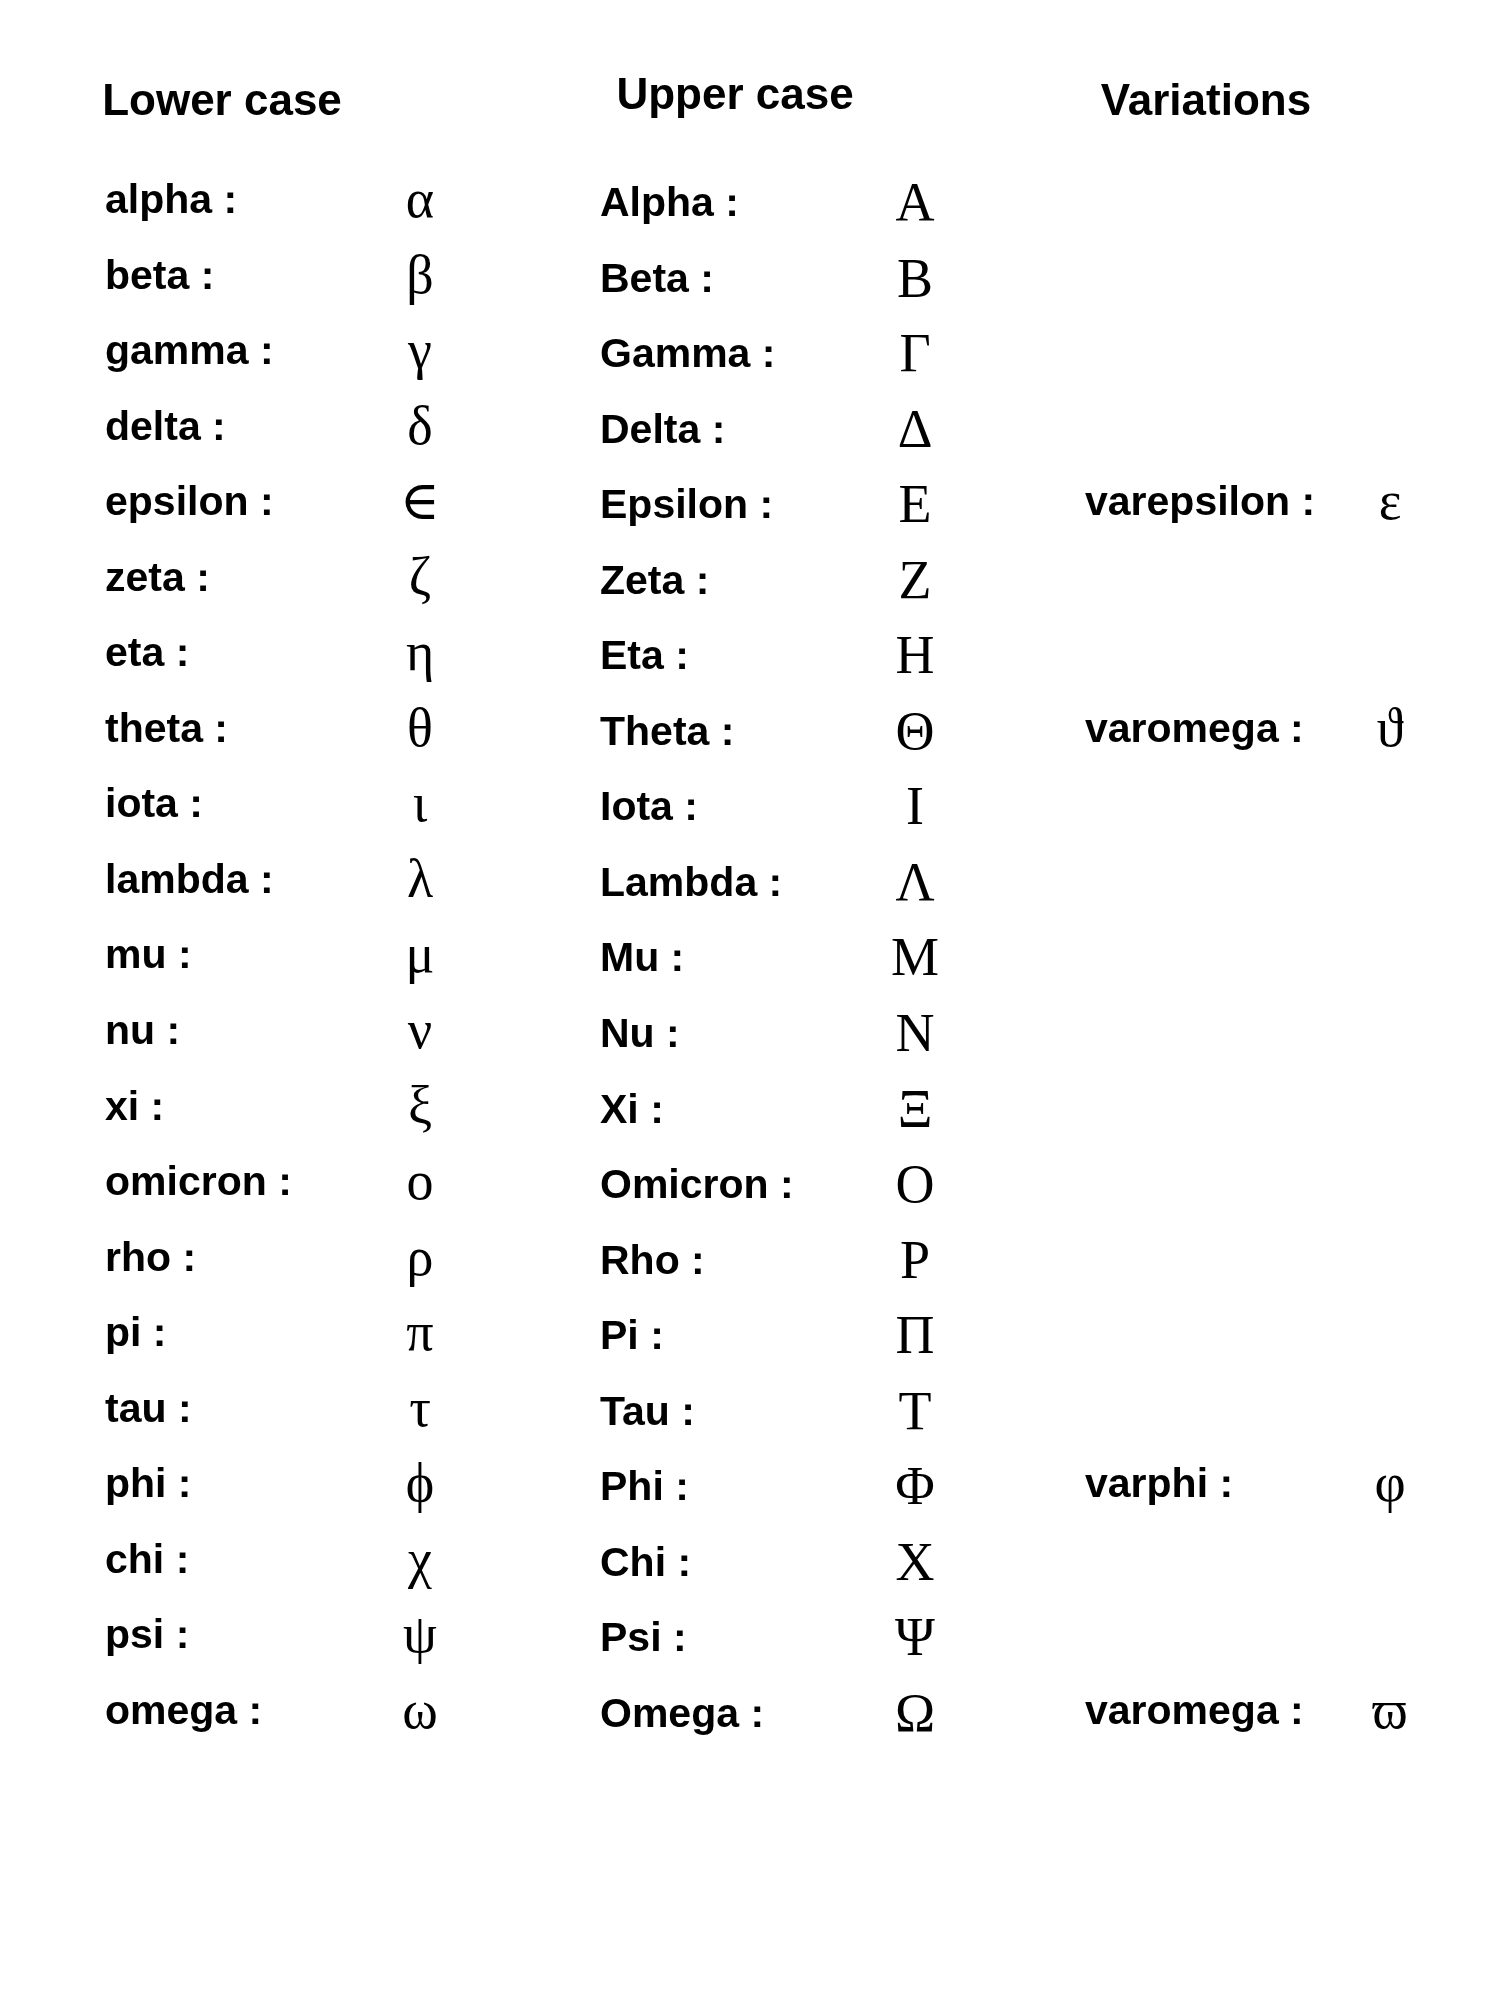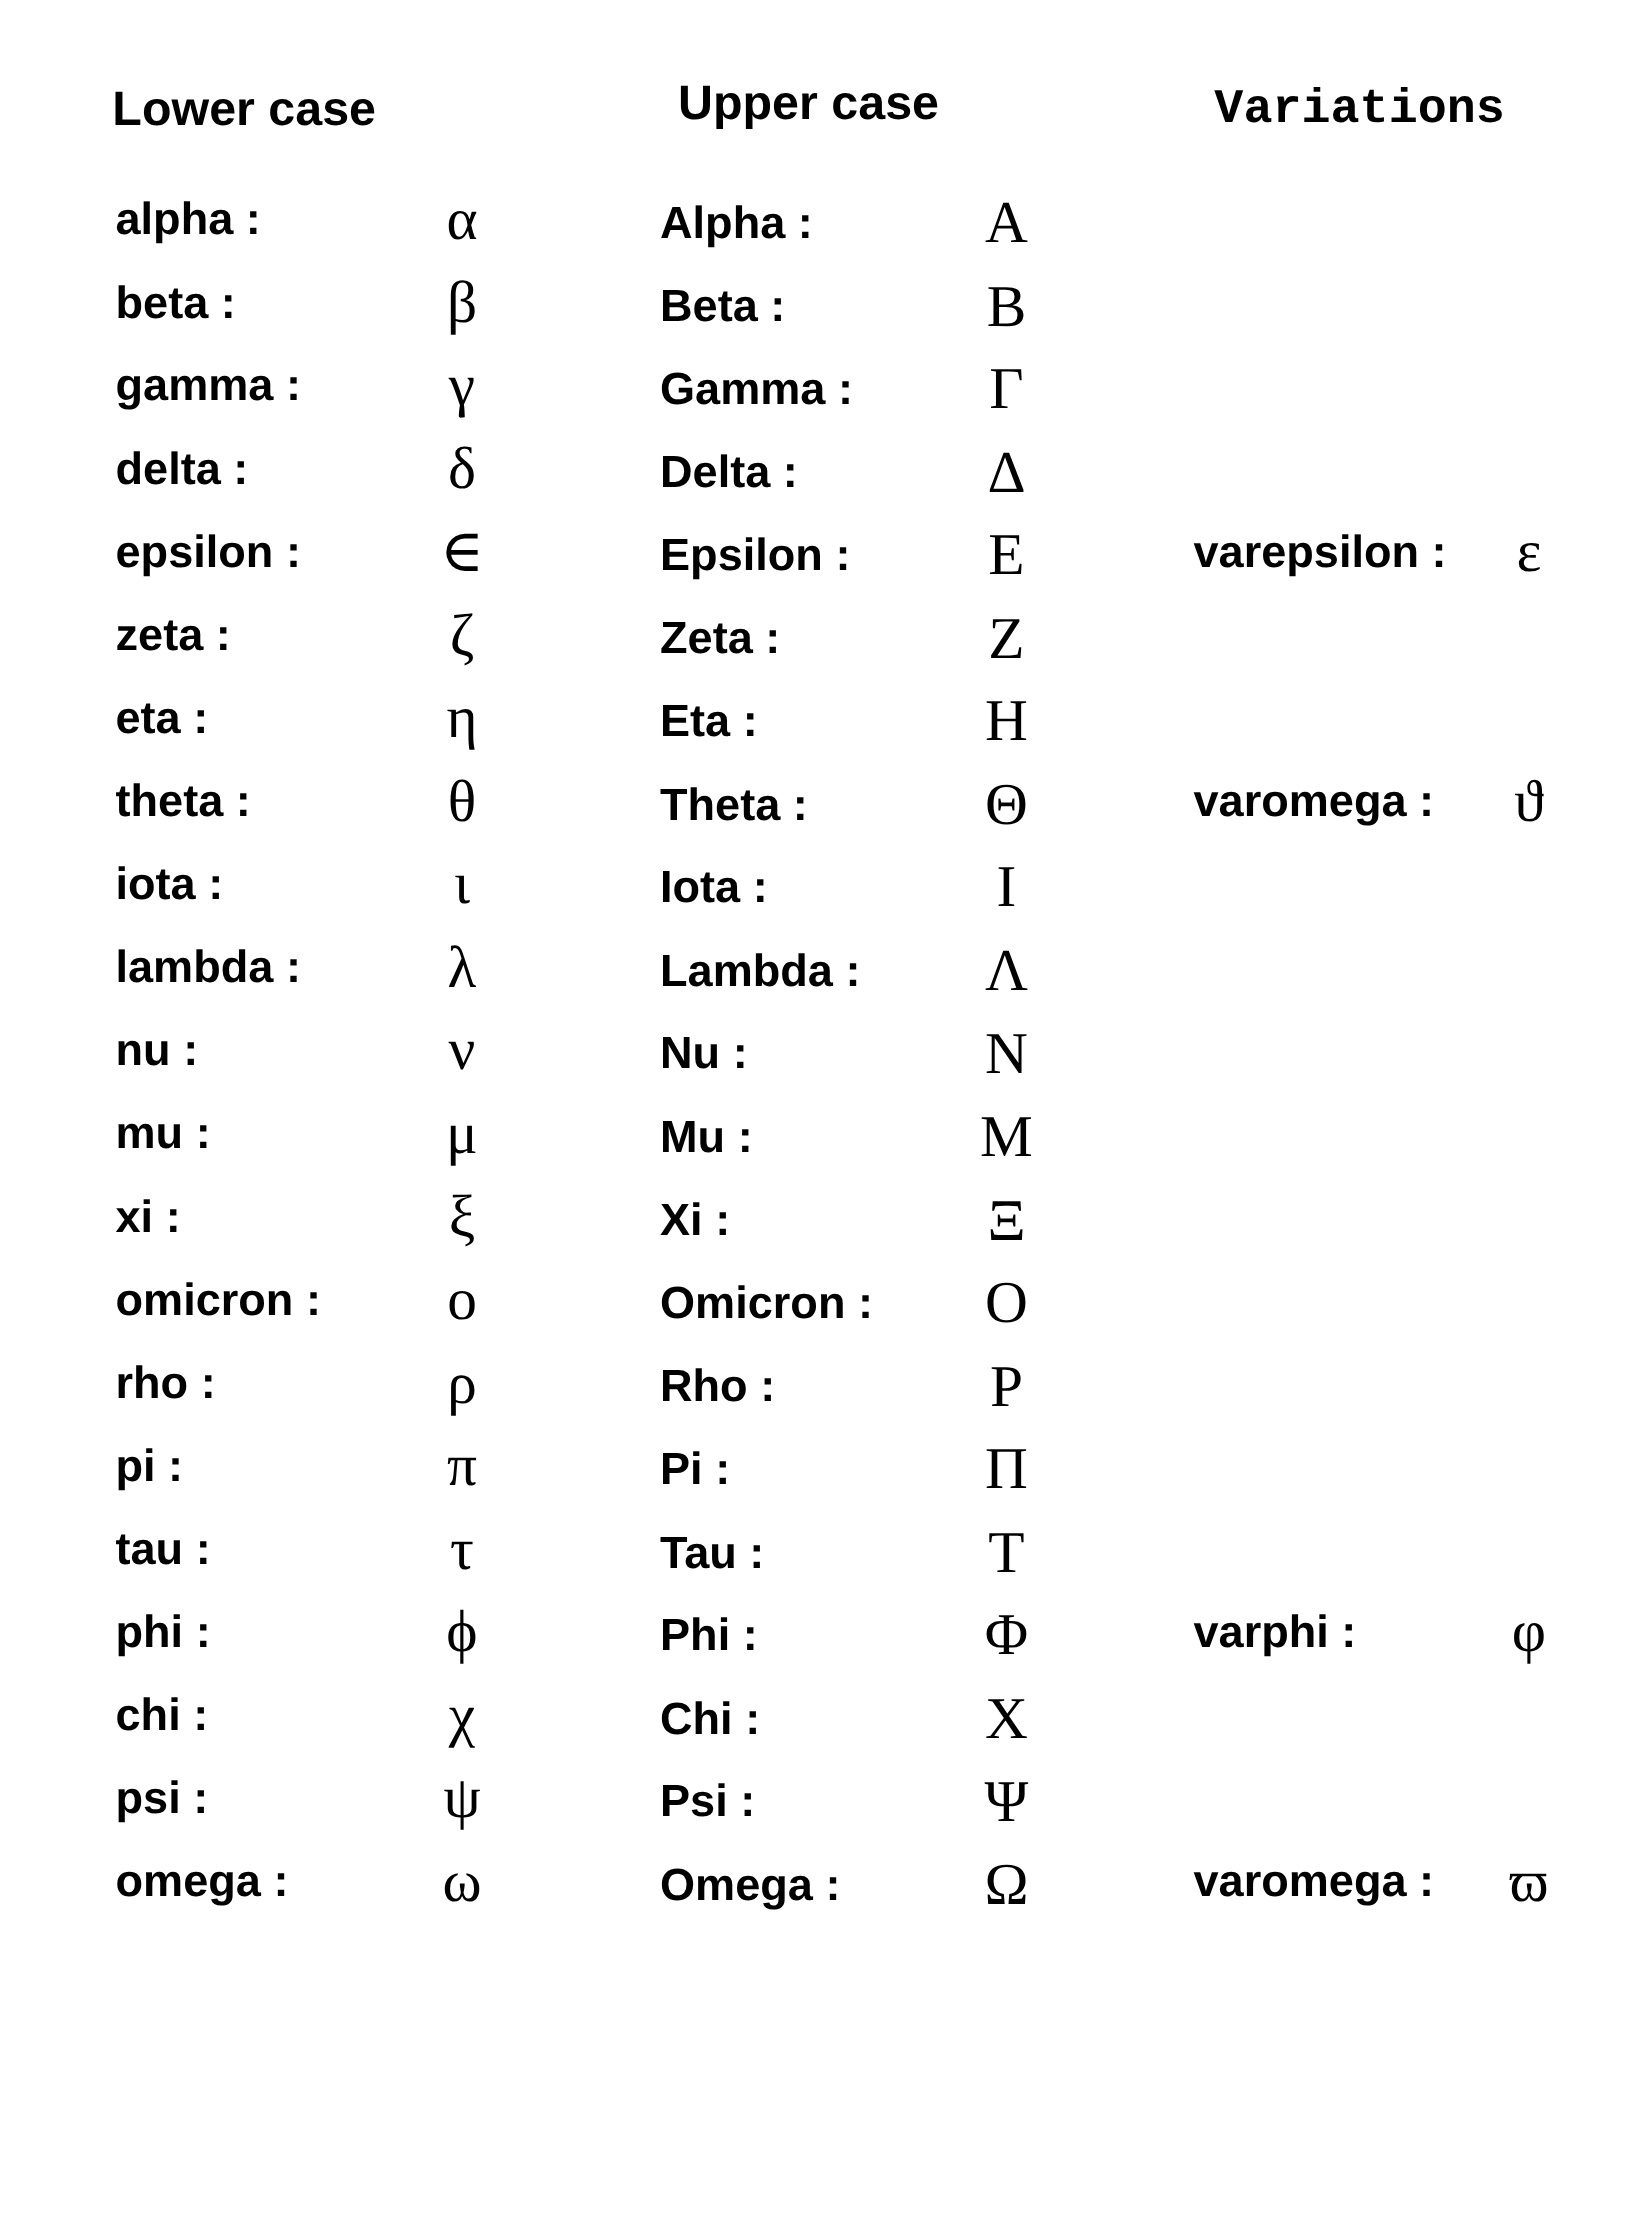--- a/index.html
+++ b/index.html
@@ -14,21 +14,21 @@
     position:absolute;
     transform:translateX(-50%);
     font-family:"Liberation Sans", sans-serif;
     font-weight:bold;
     font-size:44px;
     line-height:1;
     white-space:nowrap;
   }
   #h-lower      { left:222px;  top:78px; }
   #h-upper      { left:735px;  top:72px; }
-  #h-variations { left:1236px; top:78px;font-family:Liberation Mono, monospace; }
+  #h-variations { left:1206px; top:78px; }
 
   .rows { position:absolute; left:0; top:162px; width:1192px; }
   .row  { position:relative; height:75.55px; }
   .cell {
     position:absolute; top:0; height:75.55px; line-height:75.55px;
     white-space:nowrap;
   }
   .name {
     font-family:"Liberation Sans", sans-serif;
     font-weight:bold;
@@ -128,32 +128,32 @@
       </div>
       <div class="row">
         <span class="cell c1n name">lambda :</span>
         <span class="cell c1s sym">λ</span>
         <span class="cell c2n name">Lambda :</span>
         <span class="cell c2s sym">Λ</span>
         <span class="cell c3n name"></span>
         <span class="cell c3s sym"></span>
       </div>
       <div class="row">
+        <span class="cell c1n name">mu :</span>
+        <span class="cell c1s sym">μ</span>
+        <span class="cell c2n name">Mu :</span>
+        <span class="cell c2s sym">Μ</span>
+        <span class="cell c3n name"></span>
+        <span class="cell c3s sym"></span>
+      </div>
+      <div class="row">
         <span class="cell c1n name">nu :</span>
         <span class="cell c1s sym">ν</span>
         <span class="cell c2n name">Nu :</span>
         <span class="cell c2s sym">Ν</span>
-        <span class="cell c3n name"></span>
-        <span class="cell c3s sym"></span>
-      </div>
-      <div class="row">
-        <span class="cell c1n name">mu :</span>
-        <span class="cell c1s sym">μ</span>
-        <span class="cell c2n name">Mu :</span>
-        <span class="cell c2s sym">Μ</span>
         <span class="cell c3n name"></span>
         <span class="cell c3s sym"></span>
       </div>
       <div class="row">
         <span class="cell c1n name">xi :</span>
         <span class="cell c1s sym">ξ</span>
         <span class="cell c2n name">Xi :</span>
         <span class="cell c2s sym">Ξ</span>
         <span class="cell c3n name"></span>
         <span class="cell c3s sym"></span>

